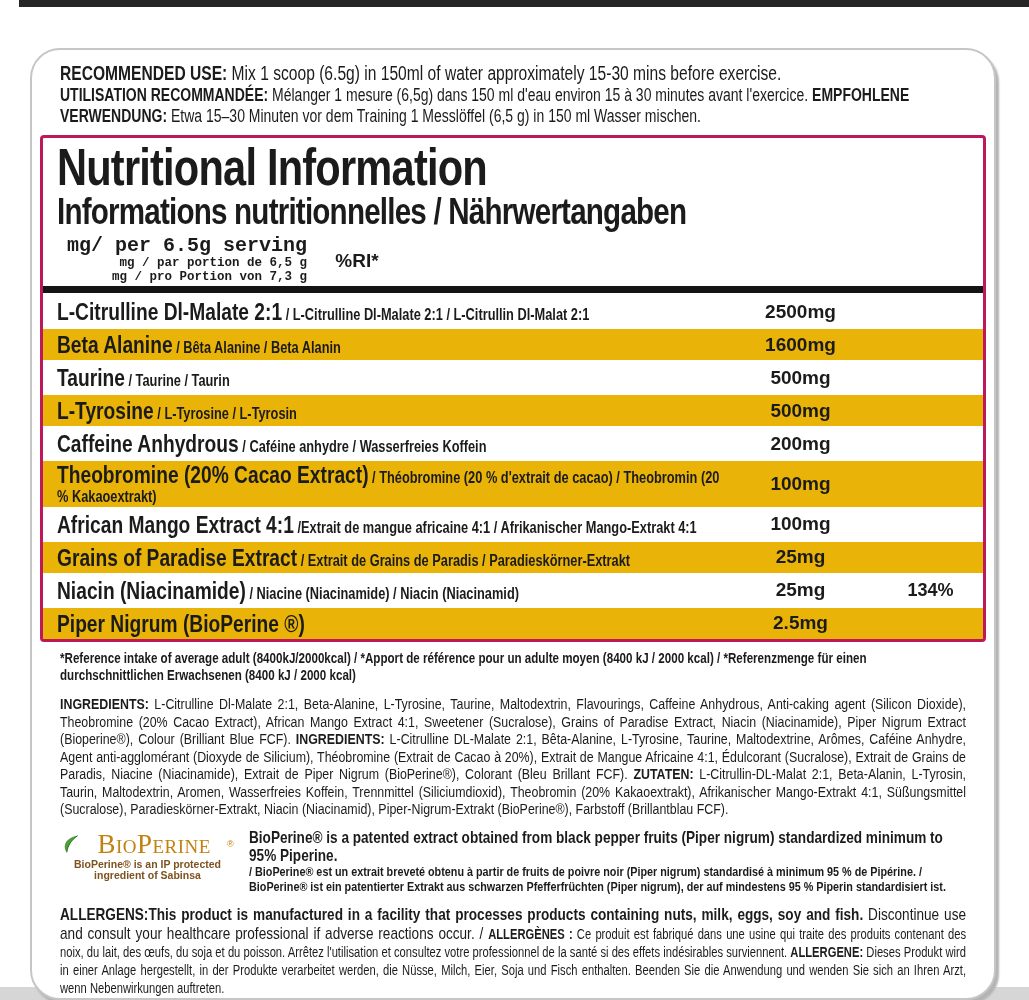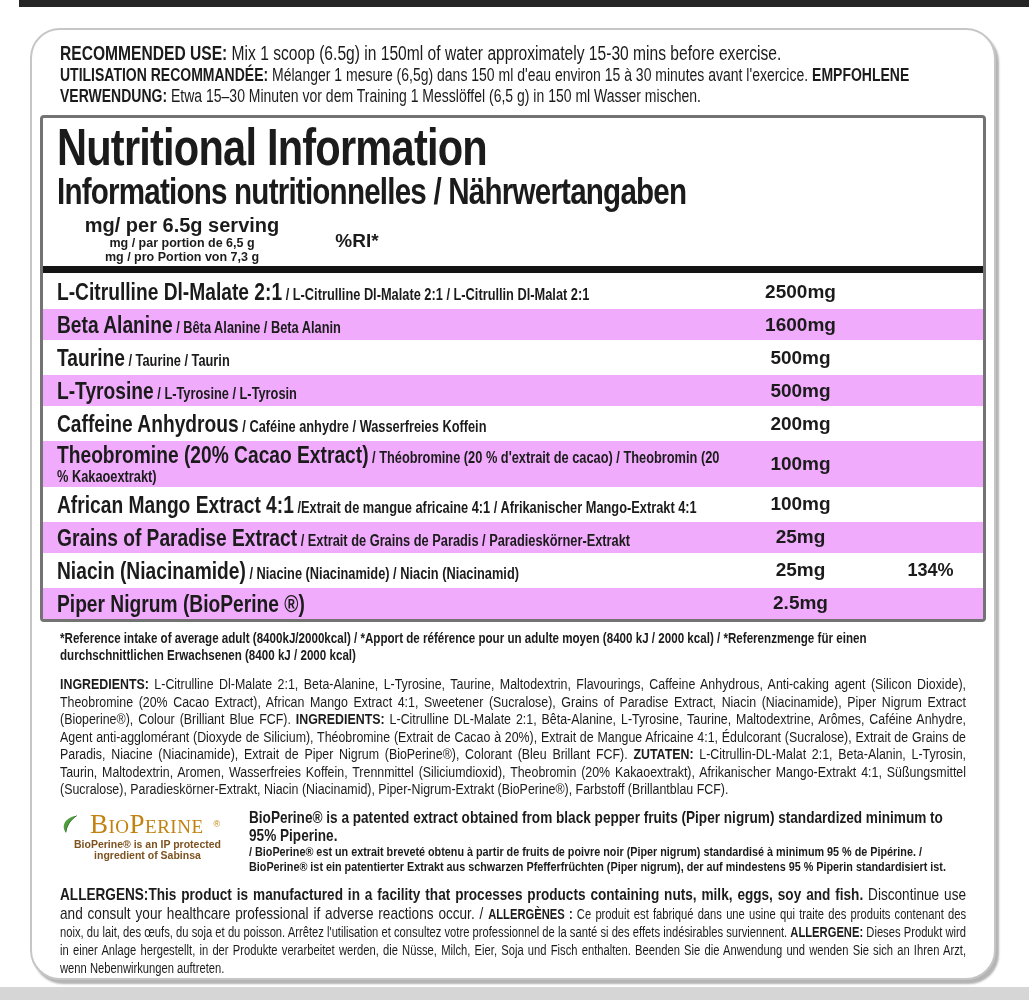--- a/index.html
+++ b/index.html
@@ -5,69 +5,69 @@
   html,body{margin:0;padding:0;}
   body{
     width:1029px;height:1000px;position:relative;overflow:hidden;
     background:#ffffff;color:#1b1b1b;
     font-family:"Liberation Sans", sans-serif;
     -webkit-font-smoothing:antialiased;
   }
   .top-strip{position:absolute;top:0;left:19px;right:0;height:7px;background:#262626;}
   .bottom-strip{position:absolute;bottom:0;left:0;right:0;height:13px;background:#d6d6d6;}
   .card{
-    position:absolute;left:30px;top:28px;width:966px;height:952px;box-sizing:border-box;
+    position:absolute;left:30px;top:48px;width:966px;height:952px;box-sizing:border-box;
     background:#fff;border:2px solid #c6c6c6;border-radius:30px;
     box-shadow:3px 4px 2px #b4b4b4;
     padding:12px 8px 0;overflow:hidden;
   }
   
   .sqb{display:block;transform:scaleX(0.8);transform-origin:0 0;width:125%;}
   .blk{padding:0 20px;}
 
   
   .usage{margin:0;line-height:1.18;}
   .u-lbl{font-weight:700;}
   .u-txt{font-weight:400;}
   .u-big{font-size:19.5px;}
   .u-sm{font-size:17.5px;}
 
   
-  .panel{margin:8px 0 0;border:3px solid #737373;border-radius:4px;background:#fff;}
+  .panel{margin:8px 0 0;border:3px solid #be185d;border-radius:4px;background:#fff;}
   .panel-head{padding:4px 14px 0;}
   .p-title{margin:0;font-size:52px;font-weight:700;line-height:0.98;letter-spacing:-1px;}
   .p-sub{margin:0 0 4px;font-size:37px;font-weight:700;line-height:1.02;letter-spacing:-1px;}
   .head-row{display:flex;align-items:flex-start;}
   .head-left{flex:1;font-size:18px;font-weight:700;line-height:1.25;}
-  .head-amt{width:250px;text-align:center;padding-top:1px;}
+  .head-amt{width:250px;text-align:right;padding-top:1px;font-family:Liberation Mono, monospace;}
   .amt-main{font-size:20px;font-weight:700;line-height:1.05;}
   .amt-sub{font-size:12.5px;font-weight:700;line-height:1.12;}
   .head-ri{width:100px;text-align:center;font-size:19px;font-weight:700;padding-top:16px;}
   .bar{height:7px;background:#141414;margin-top:2px;}
   .rows{padding:3px 0 0;}
   .row{display:flex;align-items:center;min-height:29px;margin-bottom:2px;padding:1px 0 1px 14px;}
   .rows .row:last-child{margin-bottom:0;}
-  .row.shade{background:#f0abfc;}
+  .row.shade{background:#eab308;}
   .name{flex:1;min-width:0;}
   .nm{font-size:24px;font-weight:700;line-height:1.05;}
   .tr{font-size:16px;font-weight:700;line-height:1.05;}
   .amt{width:155px;text-align:center;font-size:19px;font-weight:700;}
   .ri{width:105px;text-align:center;font-size:18px;font-weight:700;}
 
   
   .footnote{margin:8px 0 0;font-size:14.5px;font-weight:700;line-height:1.22;}
 
   
   .ing{margin:10px 0 0;font-size:15.5px;font-weight:400;line-height:1.13;text-align:justify;}
   .ing b{font-weight:700;}
 
   
   .bp{display:flex;gap:14px;margin-top:11px;align-items:flex-start;}
   .bp-logo{width:175px;flex:0 0 auto;text-align:center;padding-top:2px;}
-  .bp-brand{display:flex;align-items:center;gap:10px;}
+  .bp-brand{display:flex;align-items:center;justify-content:center;gap:16px;}
   .bp-name{font-family:"Liberation Serif", serif;font-variant:small-caps;font-size:27px;font-weight:400;color:#c2820f;line-height:1;letter-spacing:0.5px;}
   .bp-reg{font-size:9px;color:#c2820f;vertical-align:top;}
   .bp-tag{font-size:10.5px;font-weight:700;color:#7d521f;line-height:1.1;margin-top:1px;}
   .bp-text{flex:1;min-width:0;}
   .bp-en{font-size:17px;font-weight:700;line-height:1.08;}
   .bp-frde{font-size:13.5px;font-weight:700;line-height:1.1;}
 
   
   .alg{margin:10px 0 0;text-align:justify;line-height:1.12;}
   .alg-big-b{font-size:17px;font-weight:700;}

